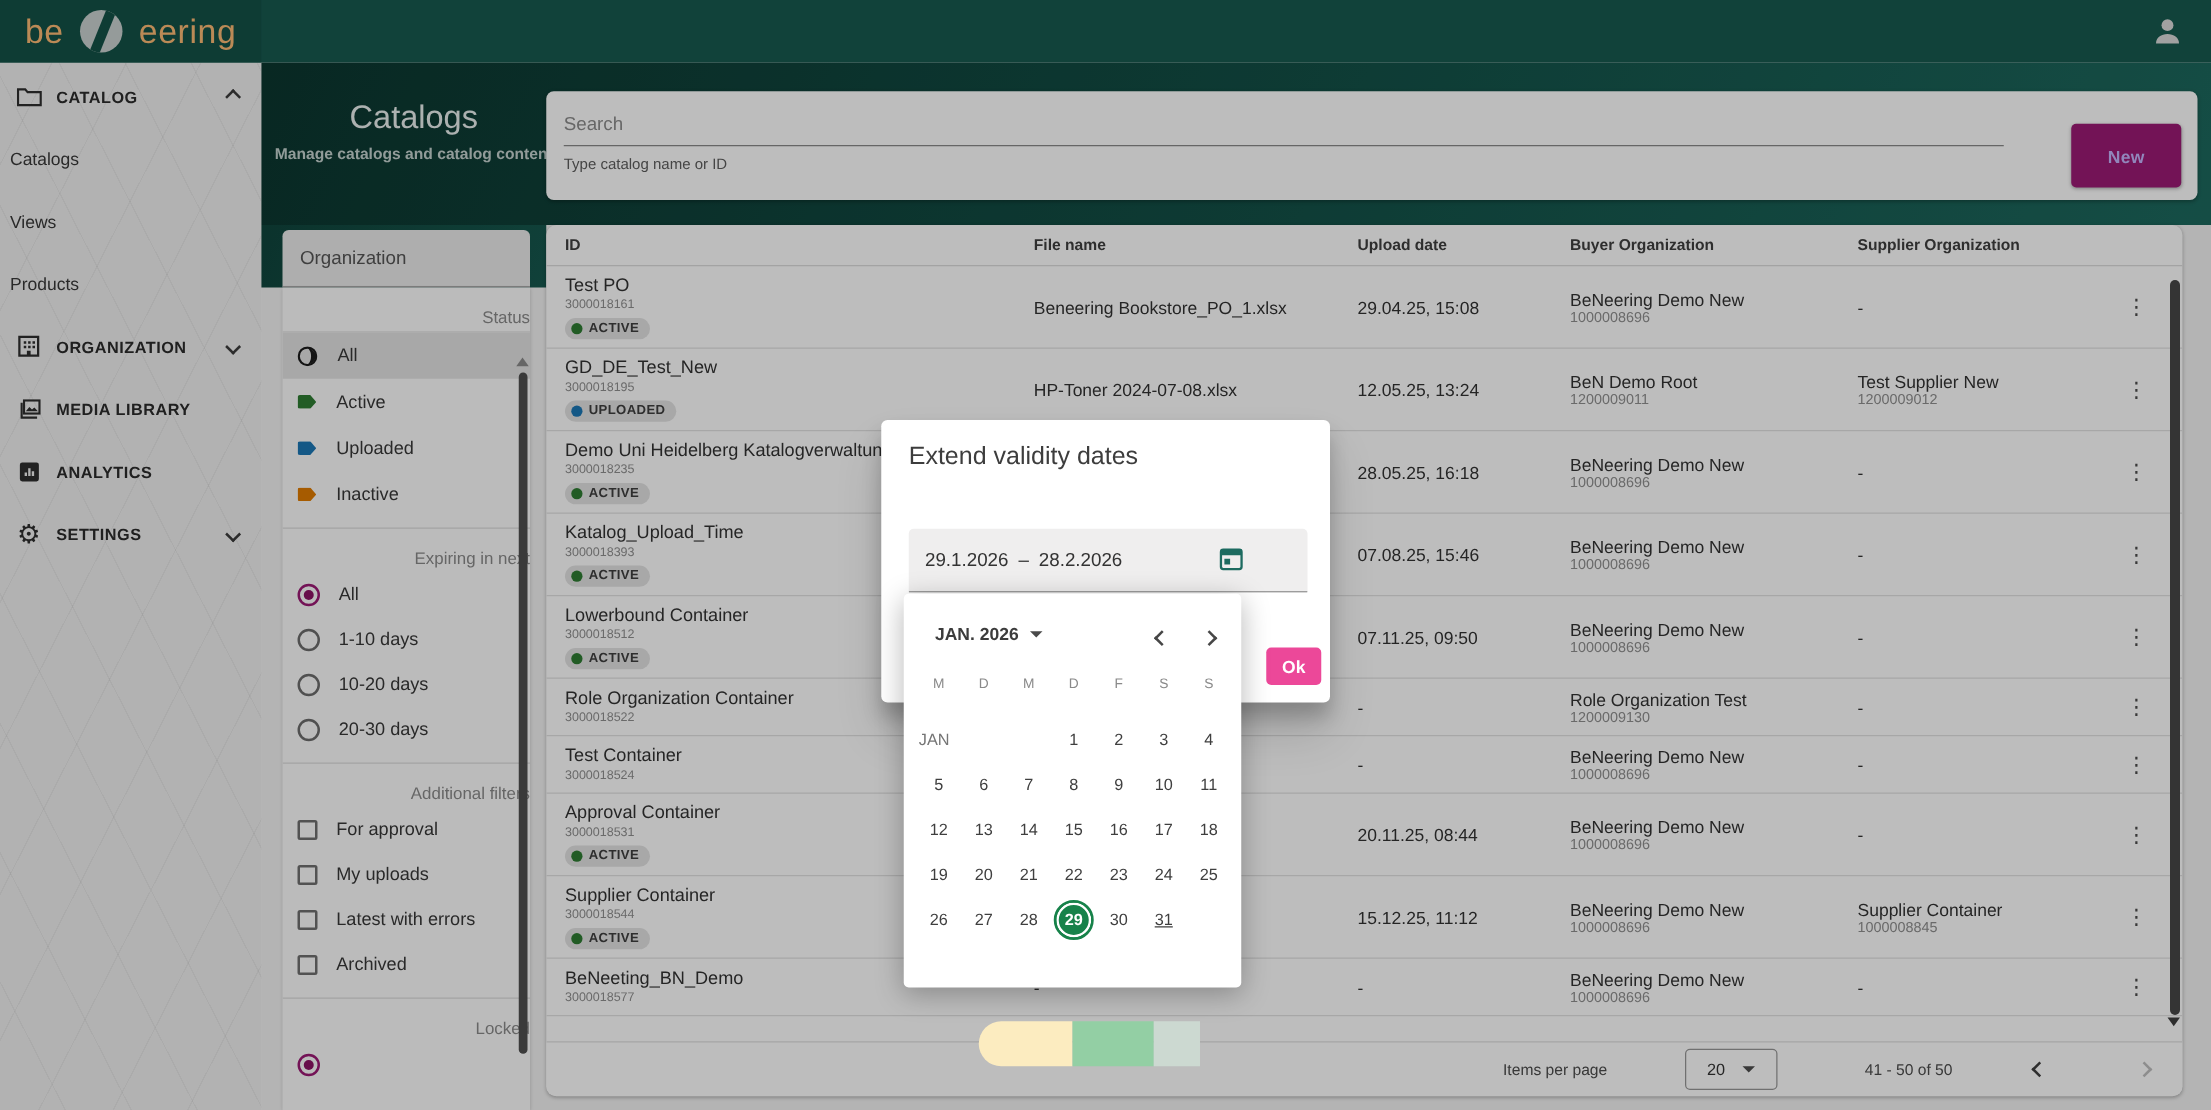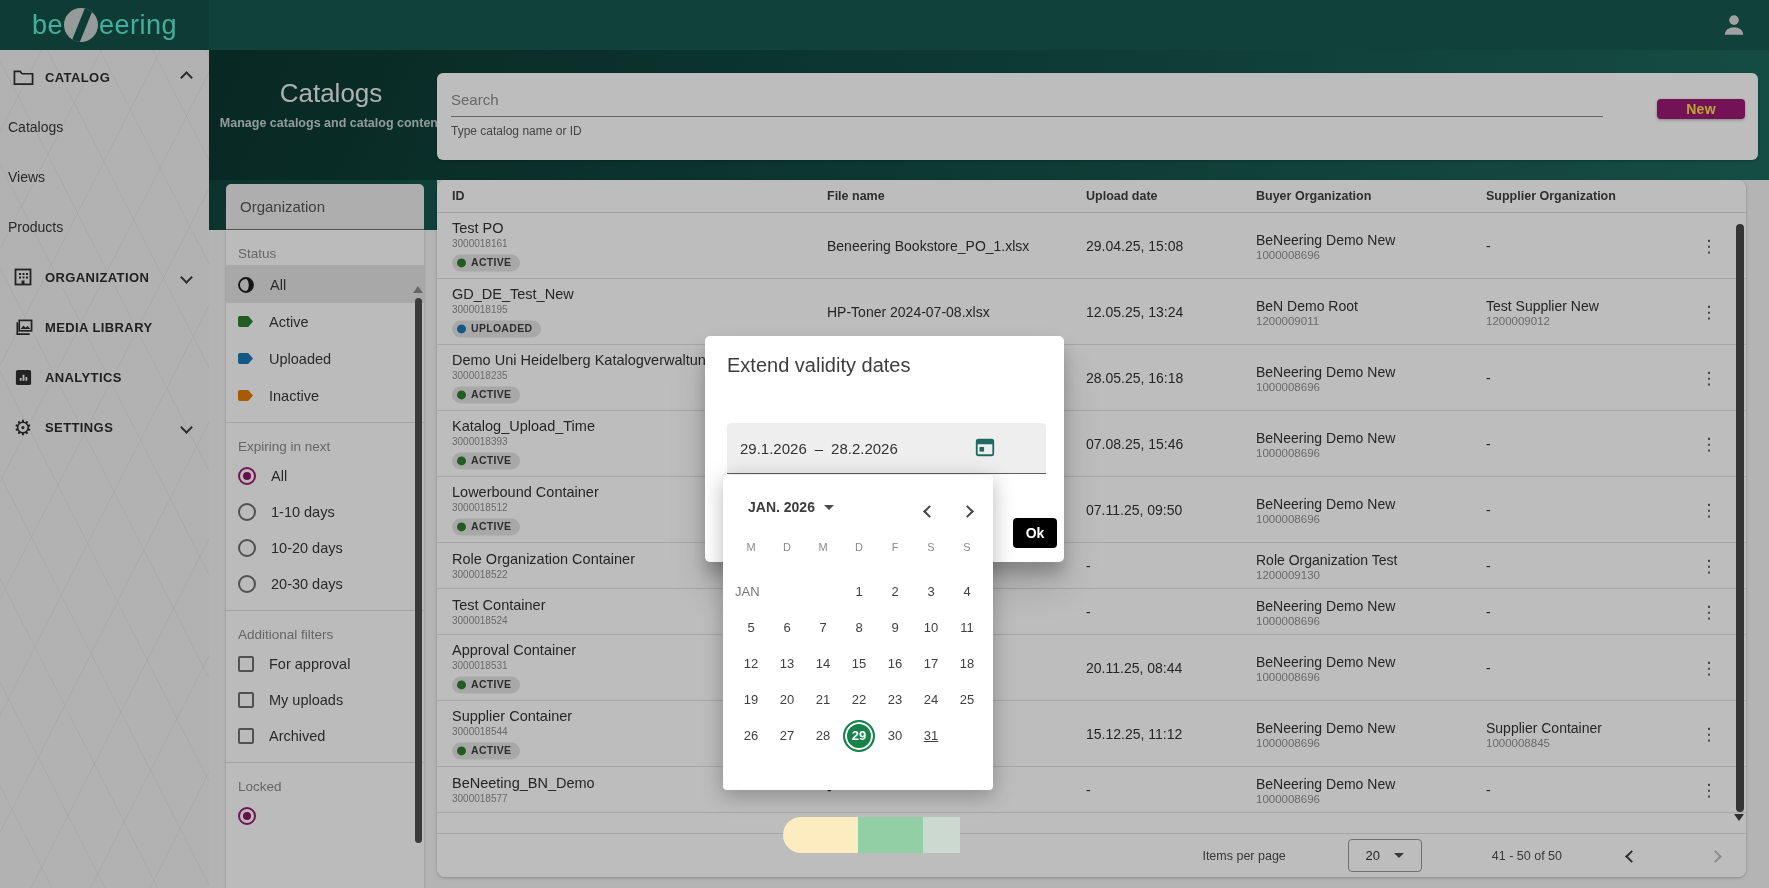--- a/index.html
+++ b/index.html
@@ -4,21 +4,21 @@
 <style>
   * { margin:0; padding:0; box-sizing:border-box; }
   html,body { width:1769px; height:888px; overflow:hidden; background:#f4f4f4;
     font-family:"Liberation Sans", sans-serif; }
   #app { position:relative; width:1769px; height:888px; overflow:hidden; }
 
   
   .topbar { position:absolute; top:0; left:0; right:0; height:50px; background:#17594f; z-index:5; }
   .logoblock { position:absolute; left:0; top:0; width:209px; height:50px; background:#145247;
     display:flex; align-items:center; justify-content:center; }
-  .logo { color:#5eead4; font-size:27px; font-weight:500; letter-spacing:.5px; display:flex; align-items:center; }
+  .logo { color:#fdba74; font-size:27px; font-weight:500; letter-spacing:.5px; display:flex; align-items:center;gap:12px; }
   .logo-n { position:relative; width:34px; height:34px; border-radius:50%; background:#c9d2d0; margin:0 1px; overflow:hidden; }
   .logo-n::after { content:""; position:absolute; left:14px; top:-6px; width:8px; height:48px; background:#145247; transform:rotate(22deg); }
   .user-icon { position:absolute; right:22px; top:12px; width:26px; height:26px; }
 
   
   .sidebar { position:absolute; left:0; top:50px; width:209px; bottom:0; background:#f1f1f1; z-index:4; overflow:hidden;
     background-image:
       repeating-linear-gradient(63deg, rgba(0,0,0,0) 0 46px, rgba(0,0,0,0.045) 46px 47px),
       repeating-linear-gradient(-63deg, rgba(0,0,0,0) 0 52px, rgba(0,0,0,0.045) 52px 53px);
   }
@@ -42,30 +42,30 @@
   .page-subtitle { margin-top:7px; font-size:12.5px; font-weight:700; color:#c4d2cf; }
 
   
   .search-card { position:absolute; left:228px; top:23px; right:11px; height:87px; background:#fff;
     border-radius:6px; box-shadow:0 1px 3px rgba(0,0,0,.25); z-index:2; }
   .search-area { position:absolute; left:14px; top:10px; right:155px; }
   .search-input { width:100%; border:none; outline:none; font-size:15px; color:#333; height:34px;
     font-family:"Liberation Sans",sans-serif; background:transparent; border-bottom:1px solid #8a8a8a; }
   .search-input::placeholder { color:#8c8c8c; }
   .search-hint { margin-top:7px; font-size:12px; color:#5d5d5d; }
-  .new-btn { position:absolute; right:13px; top:26px; width:88px; height:20px; background:#9c1a74; color:#fde047;
+  .new-btn { position:absolute; right:13px; top:26px; width:88px; height:51px; background:#9c1a74; color:#c4b5fd;
     border:none; border-radius:4px; font-size:14px; font-weight:700; letter-spacing:.3px; cursor:pointer;
     font-family:"Liberation Sans",sans-serif; box-shadow:0 1px 3px rgba(0,0,0,.3); }
 
   
   .filter-org { position:absolute; left:17px; top:134px; width:198px; height:46px; background:#ebebeb;
     border-radius:5px 5px 0 0; display:flex; align-items:center; padding-left:14px; font-size:15px; color:#555;
     border-bottom:1px solid #7a7a7a; z-index:2; cursor:pointer; }
   .filter-list { position:absolute; left:17px; top:180px; width:198px; bottom:0; background:#fdfdfd;
-    box-shadow:0 1px 3px rgba(0,0,0,.2); overflow:hidden; z-index:2; }
+    box-shadow:0 1px 3px rgba(0,0,0,.2); overflow:hidden; z-index:2;text-align:right; }
   .f-label { margin:16px 0 4px 12px; font-size:13.5px; color:#8a8a8a; }
   .f-divider { border-top:1px solid #dcdcdc; margin-top:8px; }
   .status-row { height:37px; display:flex; align-items:center; padding-left:12px; cursor:pointer; }
   .status-row.selected { background:#e3e3e3; }
   .status-row .slabel { margin-left:16px; font-size:14.5px; color:#383838; }
   .tag-icon { width:15px; height:11px; clip-path:polygon(0 0,68% 0,100% 50%,68% 100%,0 100%); border-radius:2px; }
   .globe-icon { width:16px; height:16px; }
   .radio-row, .check-row { height:36px; display:flex; align-items:center; padding-left:12px; cursor:pointer; }
   .radio { width:18px; height:18px; border:2px solid #6d6d6d; border-radius:50%; position:relative; flex:none; }
   .radio.on { border-color:#9c1a74; }
@@ -115,21 +115,21 @@
   
   .scrim { position:absolute; inset:0; background:rgba(0,0,0,0.26); z-index:20; }
   .modal { position:absolute; left:705px; top:336px; width:359px; height:226px; background:#fff;
     border-radius:5px; box-shadow:0 11px 15px rgba(0,0,0,.2), 0 24px 38px rgba(0,0,0,.14); z-index:30; }
   .modal-title { position:absolute; left:22px; top:18px; font-size:20px; font-weight:500; color:#3d3d3d; }
   .date-field { position:absolute; left:22px; top:87px; width:319px; height:51px; background:#efeeee;
     border-radius:4px 4px 0 0; border-bottom:1px solid #5f5f5f; display:flex; align-items:center; padding-left:13px;
     font-size:15px; color:#333; cursor:text; }
   .date-field .sep { margin:0 8px; color:#333; }
   .cal-toggle { position:absolute; right:50px; top:13px; width:22px; height:22px; cursor:pointer; }
-  .ok-btn { position:absolute; left:308px; top:182px; width:44px; height:30px; background:#000000; color:#fff;
+  .ok-btn { position:absolute; left:308px; top:182px; width:44px; height:30px; background:#ec4899; color:#fff;
     border:none; border-radius:4px; font-size:14px; font-weight:700; cursor:pointer; font-family:"Liberation Sans",sans-serif; }
 
   
   .cal-pop { position:absolute; left:723px; top:475px; width:270px; height:315px; background:#fff;
     border-radius:4px; box-shadow:0 5px 22px rgba(0,0,0,.28); z-index:40; }
   .cal-head { position:absolute; left:25px; top:24px; display:flex; align-items:center; cursor:pointer; }
   .cal-month { font-size:14px; font-weight:700; color:#3c3c3c; }
   .cal-head .tri { width:0; height:0; margin-left:9px; border-left:5px solid transparent; border-right:5px solid transparent; border-top:5px solid #4a4a4a; }
   .cal-prev, .cal-next { position:absolute; top:27px; width:12px; height:12px; cursor:pointer; }
   .cal-prev { left:202px; } .cal-next { left:240px; }
@@ -285,20 +285,24 @@
       <div class="f-divider"></div>
       <div class="f-label">Additional filters</div>
       <div id="additional-options">
           <div class="check-row">
             <span class="checkbox"></span>
             <span class="slabel">For approval</span>
           </div>
           <div class="check-row">
             <span class="checkbox"></span>
             <span class="slabel">My uploads</span>
+          </div>
+          <div class="check-row">
+            <span class="checkbox"></span>
+            <span class="slabel">Latest with errors</span>
           </div>
           <div class="check-row">
             <span class="checkbox"></span>
             <span class="slabel">Archived</span>
           </div>
         </div>
       <div class="f-divider"></div>
       <div class="f-label">Locked</div>
       <div class="radio-row" style="margin-bottom:-18px">
         <span class="radio on"></span>

